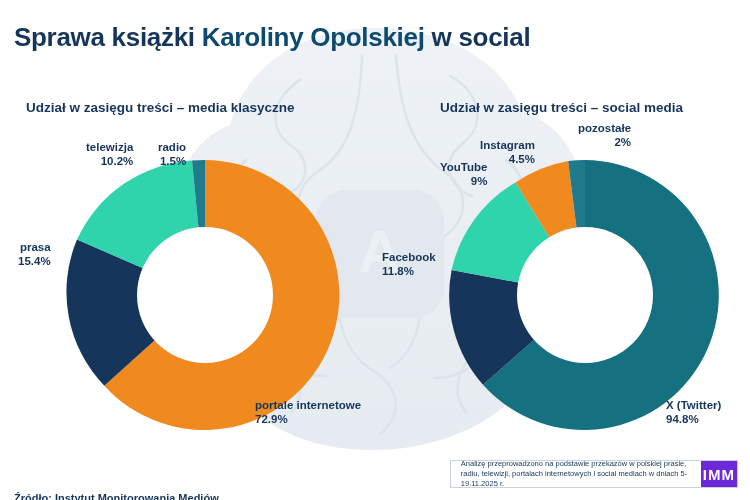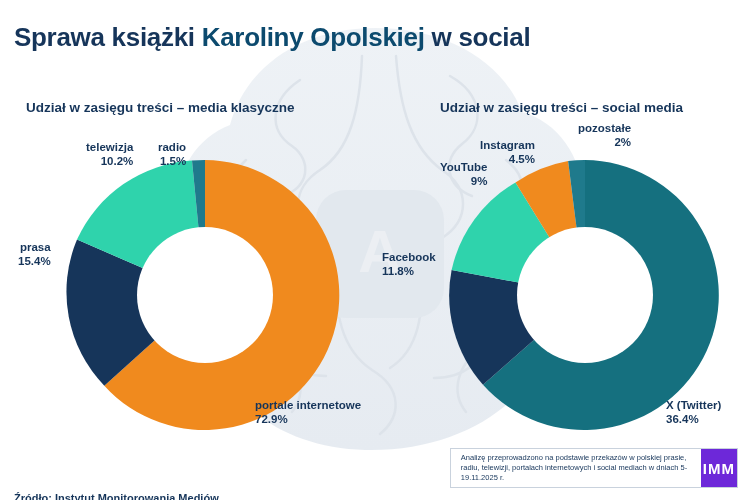--- a/index.html
+++ b/index.html
@@ -75,21 +75,21 @@
     left: 14px; top: 466px;
     font-size: 11px;
     font-weight: bold;
     color: #16355a;
     z-index: 4;
     margin-top: 26px;
   }
   .footer-box {
     position: absolute;
     right: 12px; bottom: 12px;
-    height: 40px;
+    height: 28px;
     display: flex;
     align-items: center;
     border: 1px solid #c9d2dd;
     background: #fff;
     z-index: 4;
   }
   .footer-note {
     font-size: 7.5px;
     color: #16355a;
     line-height: 1.35;
@@ -227,21 +227,21 @@
   <div class="lbl c" style="left:578px; top:121px;">
     <span>pozostałe</span>
     <span class="val">2%</span>
   </div>
   <div class="lbl" style="left:382px; top:250px;">
     <span>Facebook</span>
     <span class="val">11.8%</span>
   </div>
   <div class="lbl" style="left:666px; top:398px;">
     <span>X (Twitter)</span>
-    <span class="val">36.4%</span>
+    <span class="val">94.8%</span>
   </div>
 
   <div class="source">Źródło: Instytut Monitorowania Mediów</div>
 
   <div class="footer-box">
     <div class="footer-note">Analizę przeprowadzono na podstawie przekazów w polskiej prasie, radiu, telewizji, portalach internetowych i social mediach w dniach 5-19.11.2025 r.</div>
     <div class="imm-logo">IMM</div>
   </div>
 
 </div>

